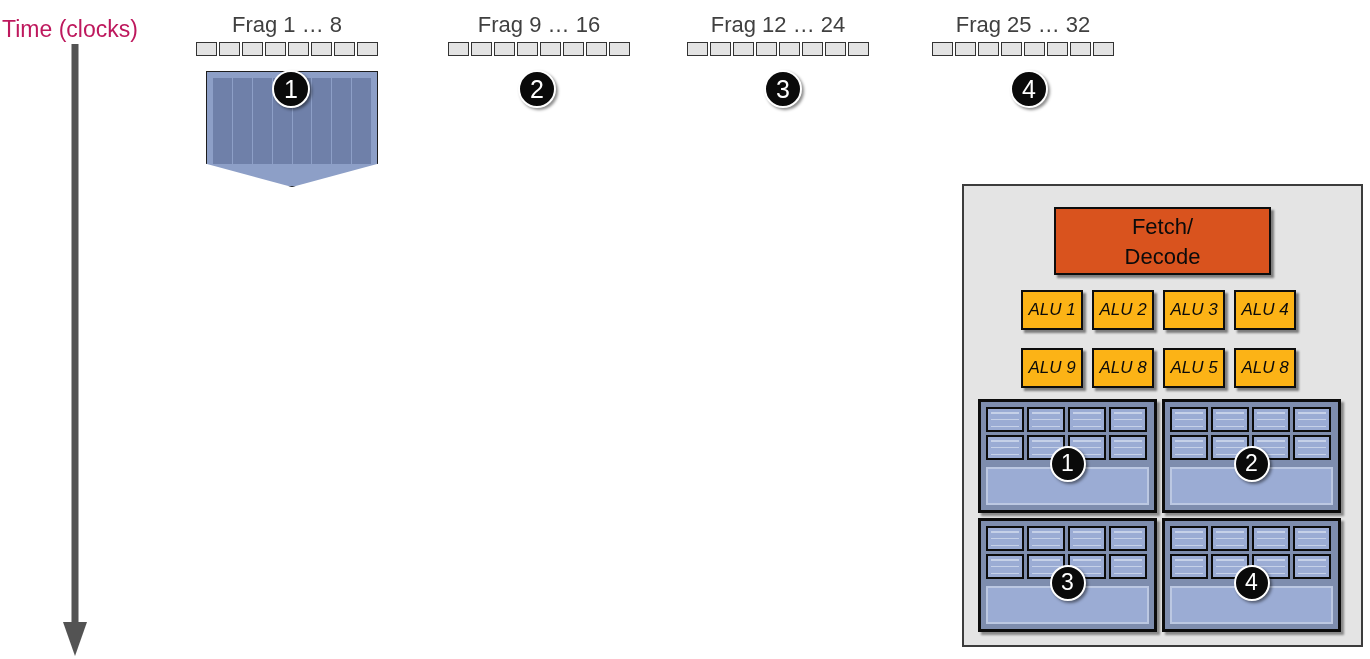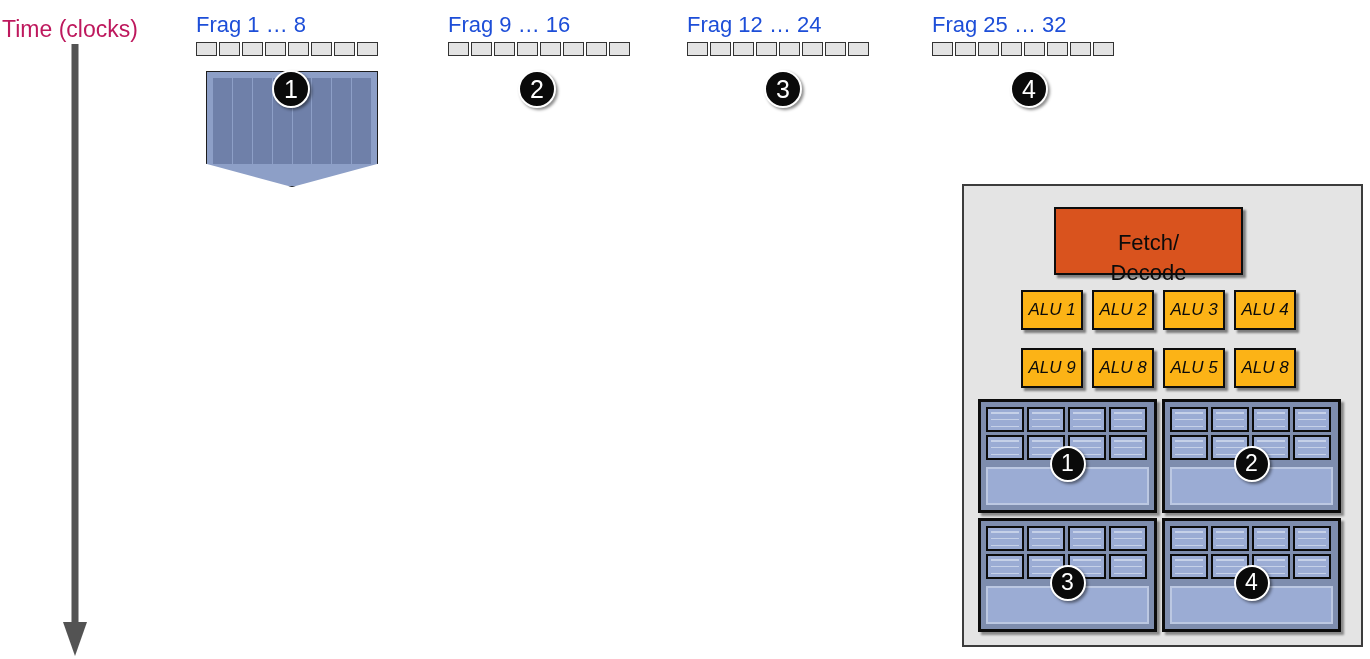--- a/index.html
+++ b/index.html
@@ -33,22 +33,22 @@
     height: 612px;
   }
 
   
   .frag-group {
     position: absolute;
     top: 12px;
   }
   .frag-title {
     font-size: 22px;
-    color: #1d4ed8;
-    text-align: left;
+    color: #404040;
+    text-align: center;
     white-space: nowrap;
     line-height: 26px;
   }
   .frag-boxes {
     display: flex;
     gap: 2px;
     justify-content: center;
     margin-top: 4px;
   }
   .frag-box {
@@ -121,31 +121,31 @@
     width: 401px;
     height: 463px;
     background: #e4e4e4;
     border: 2px solid #3c3c3c;
     box-sizing: border-box;
   }
   #fetch-decode {
     position: absolute;
     left: 90px;
     top: 21px;
-    width: 189px;
+    width: 217px;
     height: 68px;
     background: #d9531e;
     border: 2.5px solid #0d0d0d;
     box-sizing: border-box;
     box-shadow: 3px 3px 2px rgba(0,0,0,0.45);
     color: #0b0b0b;
     font-size: 22px;
     line-height: 30px;
     text-align: center;
-    padding-top: 19px;
+    padding-top: 3px;
   }
   .alu-grid {
     position: absolute;
     left: 57px;
     top: 104px;
     width: 288px;
     display: flex;
     flex-wrap: wrap;
     gap: 18px 9px;
     font-style: italic;

